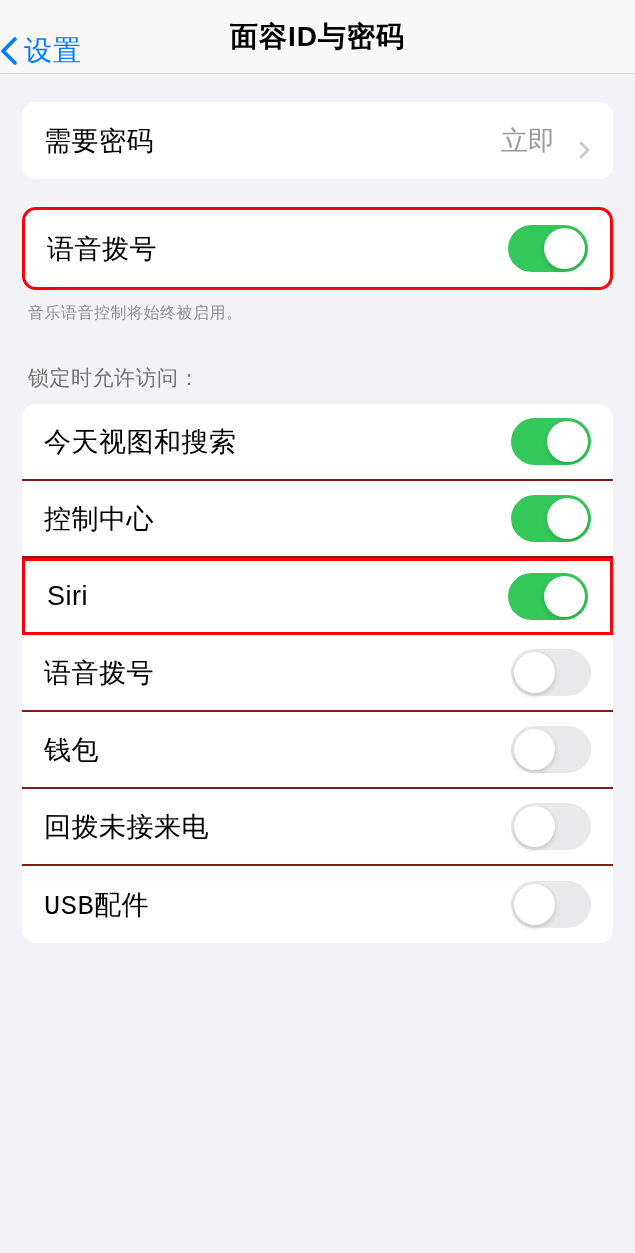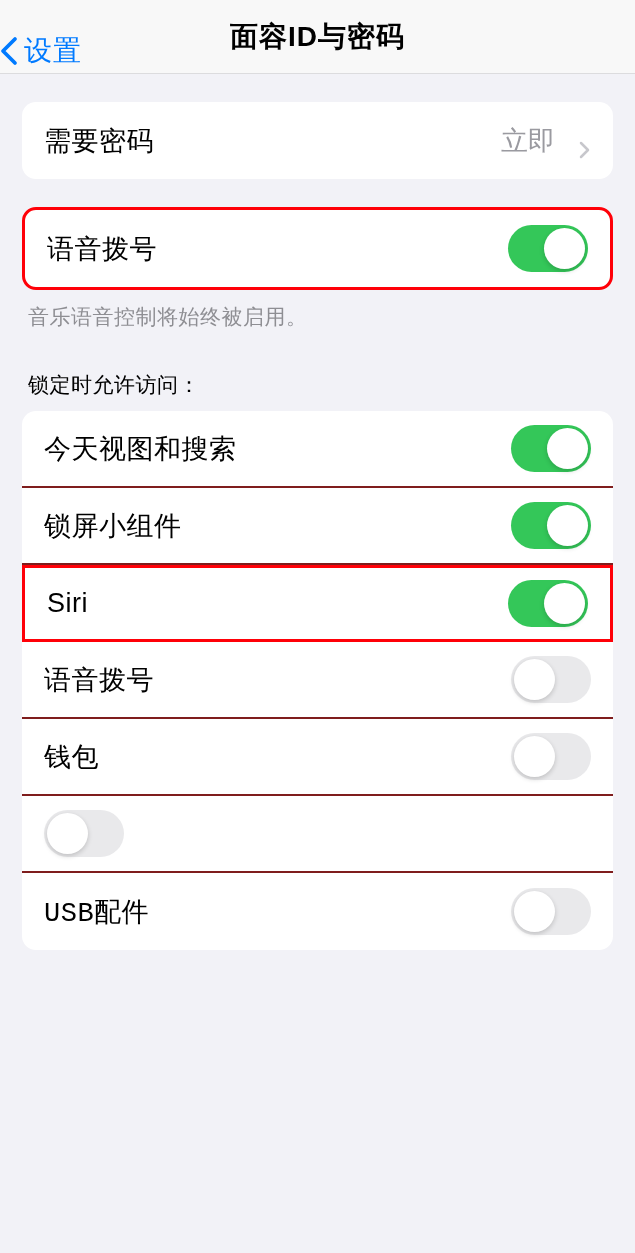--- a/index.html
+++ b/index.html
@@ -78,29 +78,29 @@
     .cell-value {
       font-size: 27px;
       color: #9a9aa0;
     }
     .chevron {
       width: 12px;
       height: 18px;
       color: #c7c7cc;
     }
     .footer-text {
-      font-size: 21px;
+      font-size: 16px;
       color: #8e8e93;
       padding: 12px 6px 0 6px;
       line-height: 1.4;
       letter-spacing: 0.5px;
     }
     .caption {
       font-size: 21px;
-      color: #000000;
+      color: #737373;
       padding: 0 6px 12px 6px;
       letter-spacing: 0.5px;
     }
     .toggle {
       width: 80px;
       height: 47px;
       border-radius: 24px;
       position: relative;
       flex-shrink: 0;
     }
@@ -176,21 +176,21 @@
 <div class="section" style="margin-top:0">
   <div class="caption">锁定时允许访问：</div>
   <div class="group" id="lock-group">
       <div class="cell">
         <span class="cell-label">今天视图和搜索</span>
         <div class="toggle on">
           <div class="knob"></div>
         </div>
       </div>
       <div class="cell">
-        <span class="cell-label">锁屏小组件</span>
+        <span class="cell-label">控制中心</span>
         <div class="toggle on">
           <div class="knob"></div>
         </div>
       </div>
       <div class="cell highlight">
         <span class="cell-label">Siri</span>
         <div class="toggle on">
           <div class="knob"></div>
         </div>
       </div>
@@ -200,20 +200,21 @@
           <div class="knob"></div>
         </div>
       </div>
       <div class="cell">
         <span class="cell-label">钱包</span>
         <div class="toggle off">
           <div class="knob"></div>
         </div>
       </div>
       <div class="cell">
+        <span class="cell-label">回拨未接来电</span>
         <div class="toggle off">
           <div class="knob"></div>
         </div>
       </div>
       <div class="cell">
         <span class="cell-label">USB配件</span>
         <div class="toggle off">
           <div class="knob"></div>
         </div>
       </div>

